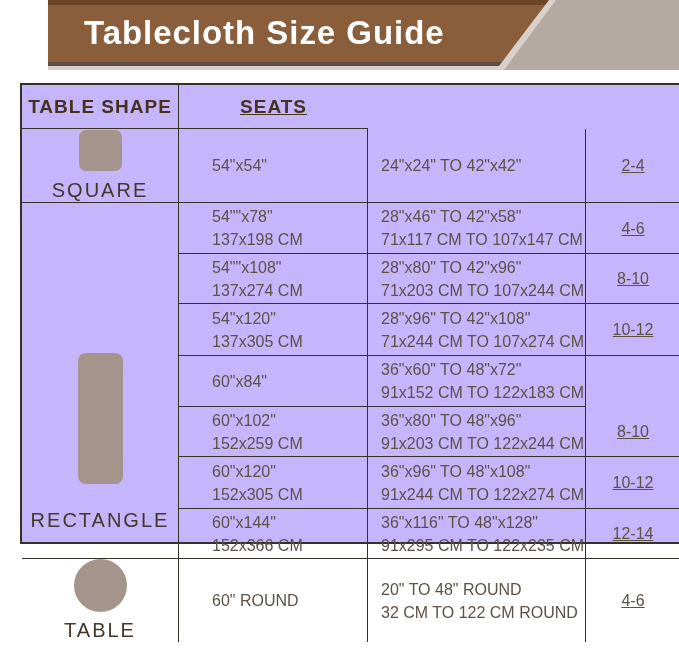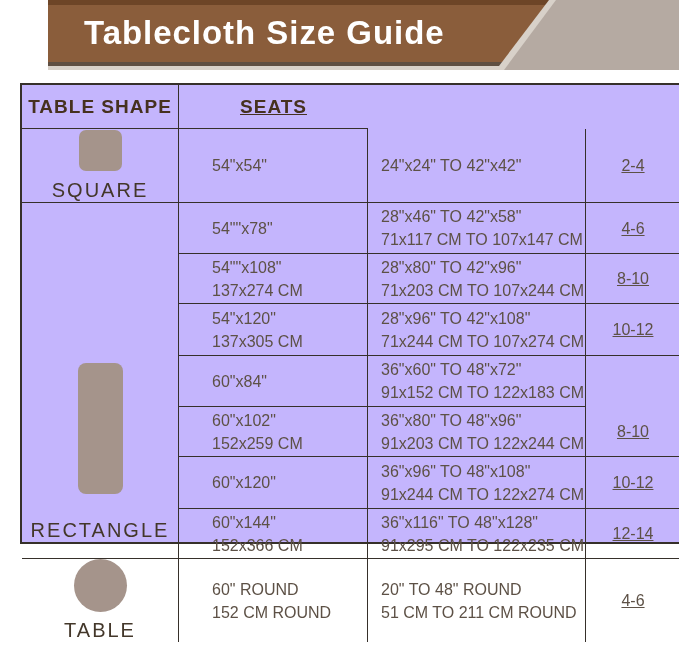--- a/index.html
+++ b/index.html
@@ -56,21 +56,21 @@
   .size-cell{padding-left:33px;}
   .fits-cell{padding-left:13px;}
   .seats-cell{align-items:center;padding-left:0;}
   .shape-cell{
     display:flex;flex-direction:column;align-items:center;justify-content:flex-end;
   }
   .shape-label{
     font-size:20px;letter-spacing:2px;color:#43372a;white-space:nowrap;
   }
   .square-shape{width:43px;height:41px;border-radius:7px;background:#a5948b;margin-bottom:8px;}
-  .rect-cell{padding-bottom:16px;}
+  .rect-cell{padding-bottom:26px;}
   .rect-shape{width:45px;height:131px;border-radius:8px;background:#a5948b;margin-bottom:25px;}
   .round-shape{width:53px;height:53px;border-radius:50%;background:#a5948b;margin-bottom:7px;}
 </style>
 </head>
 <body>
 
 <div class="header-area">
   <div class="banner-edge"></div>
   <div class="banner">
     <h1>Tablecloth Size Guide</h1>
@@ -96,20 +96,21 @@
     <span>2-4</span>
   </div>
 
   <div class="cell shape-cell rect-cell c1" style="grid-row:3 / span 7">
     <div class="rect-shape"></div>
     <div class="shape-label">RECTANGLE</div>
   </div>
 
   <div class="cell data-cell size-cell c2" style="grid-row:3">
     <span>54""x78"</span>
+    <span>137x198 CM</span>
   </div>
   <div class="cell data-cell fits-cell c3" style="grid-row:3">
     <span>28"x46" TO 42"x58"</span>
     <span>71x117 CM TO 107x147 CM</span>
   </div>
   <div class="cell data-cell seats-cell c4" style="grid-row:3">
     <span>4-6</span>
   </div>
 
   <div class="cell data-cell size-cell c2" style="grid-row:4">
@@ -151,20 +152,21 @@
   <div class="cell data-cell fits-cell c3" style="grid-row:7">
     <span>36"x80" TO 48"x96"</span>
     <span>91x203 CM TO 122x244 CM</span>
   </div>
   <div class="cell data-cell seats-cell c4" style="grid-row:7">
     <span>8-10</span>
   </div>
 
   <div class="cell data-cell size-cell c2" style="grid-row:8">
     <span>60"x120"</span>
+    <span>152x305 CM</span>
   </div>
   <div class="cell data-cell fits-cell c3" style="grid-row:8">
     <span>36"x96" TO 48"x108"</span>
     <span>91x244 CM TO 122x274 CM</span>
   </div>
   <div class="cell data-cell seats-cell c4" style="grid-row:8">
     <span>10-12</span>
   </div>
 
   <div class="cell data-cell size-cell c2" style="grid-row:9">
@@ -178,22 +180,21 @@
   <div class="cell data-cell seats-cell c4" style="grid-row:9">
     <span>12-14</span>
   </div>
 
   <div class="cell shape-cell c1 row-last" style="grid-row:10">
     <div class="round-shape"></div>
     <div class="shape-label">TABLE</div>
   </div>
   <div class="cell data-cell size-cell c2 row-last" style="grid-row:10">
     <span>60" ROUND</span>
-    <span>152 CM ROUND</span>
   </div>
   <div class="cell data-cell fits-cell c3 row-last" style="grid-row:10">
     <span>20" TO 48" ROUND</span>
-    <span>51 CM TO 211 CM ROUND</span>
+    <span>32 CM TO 122 CM ROUND</span>
   </div>
   <div class="cell data-cell seats-cell c4 row-last" style="grid-row:10">
     <span>4-6</span>
   </div>
 </div>
 
 </body></html>

